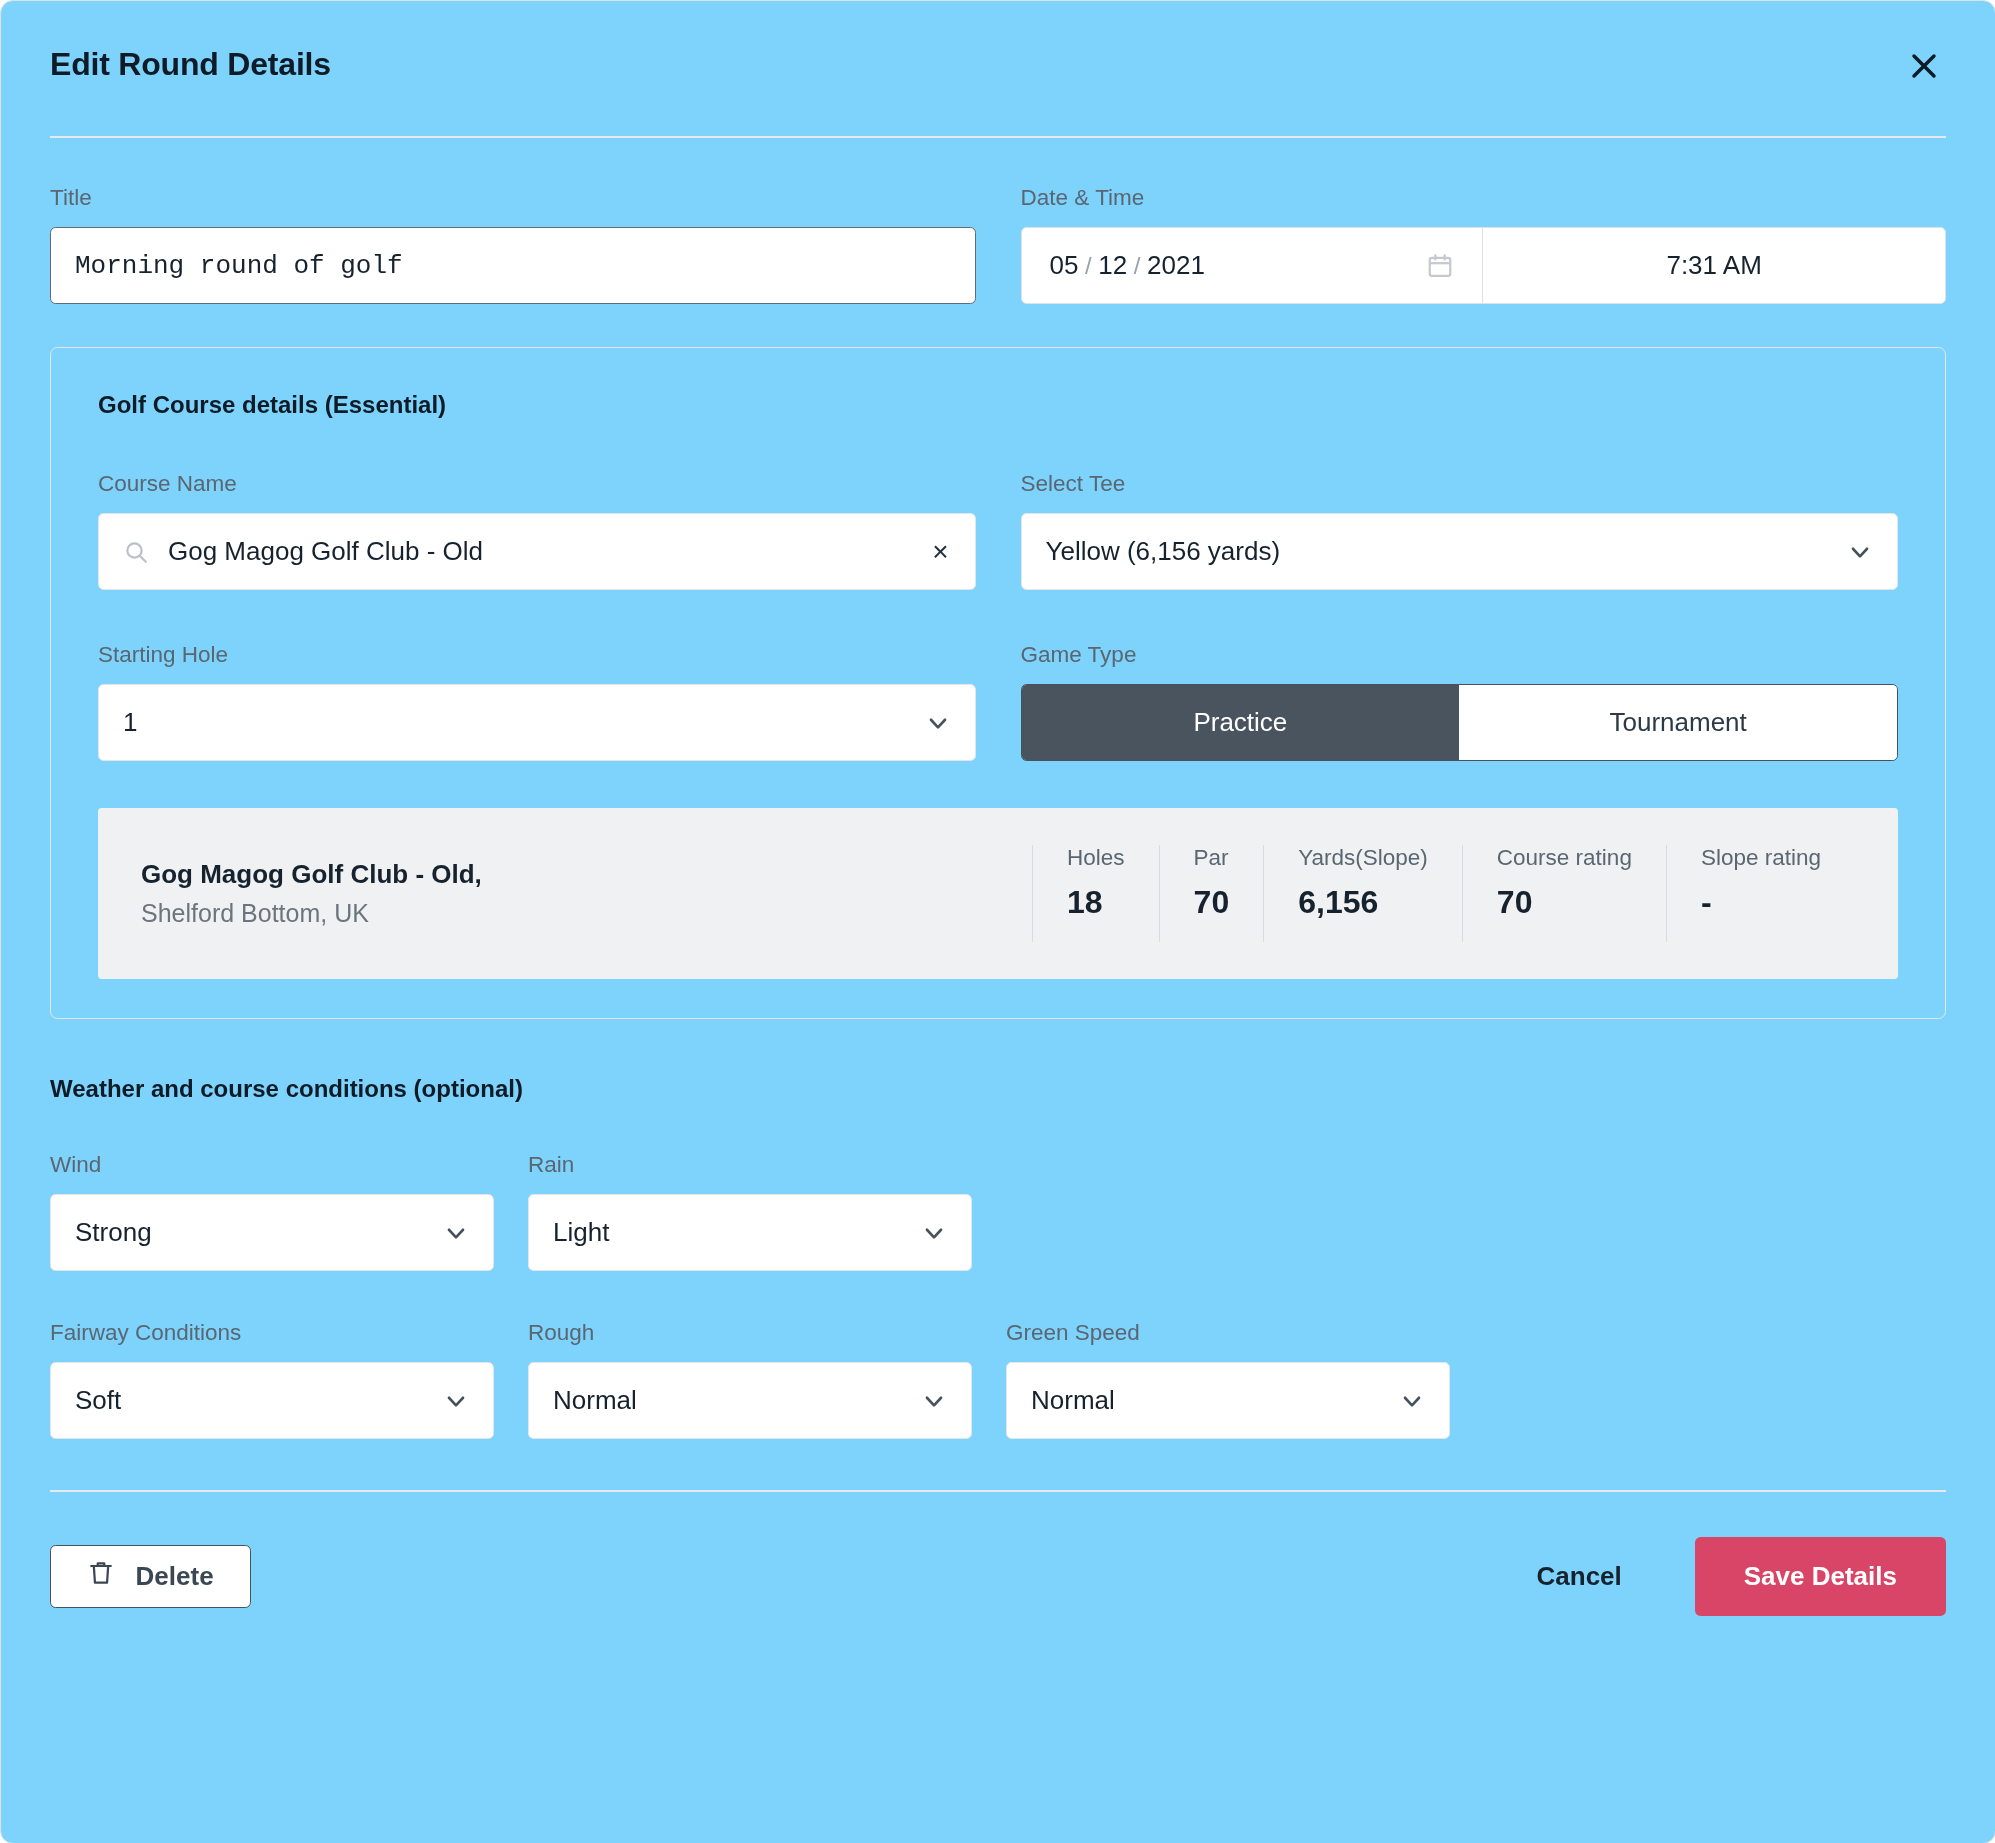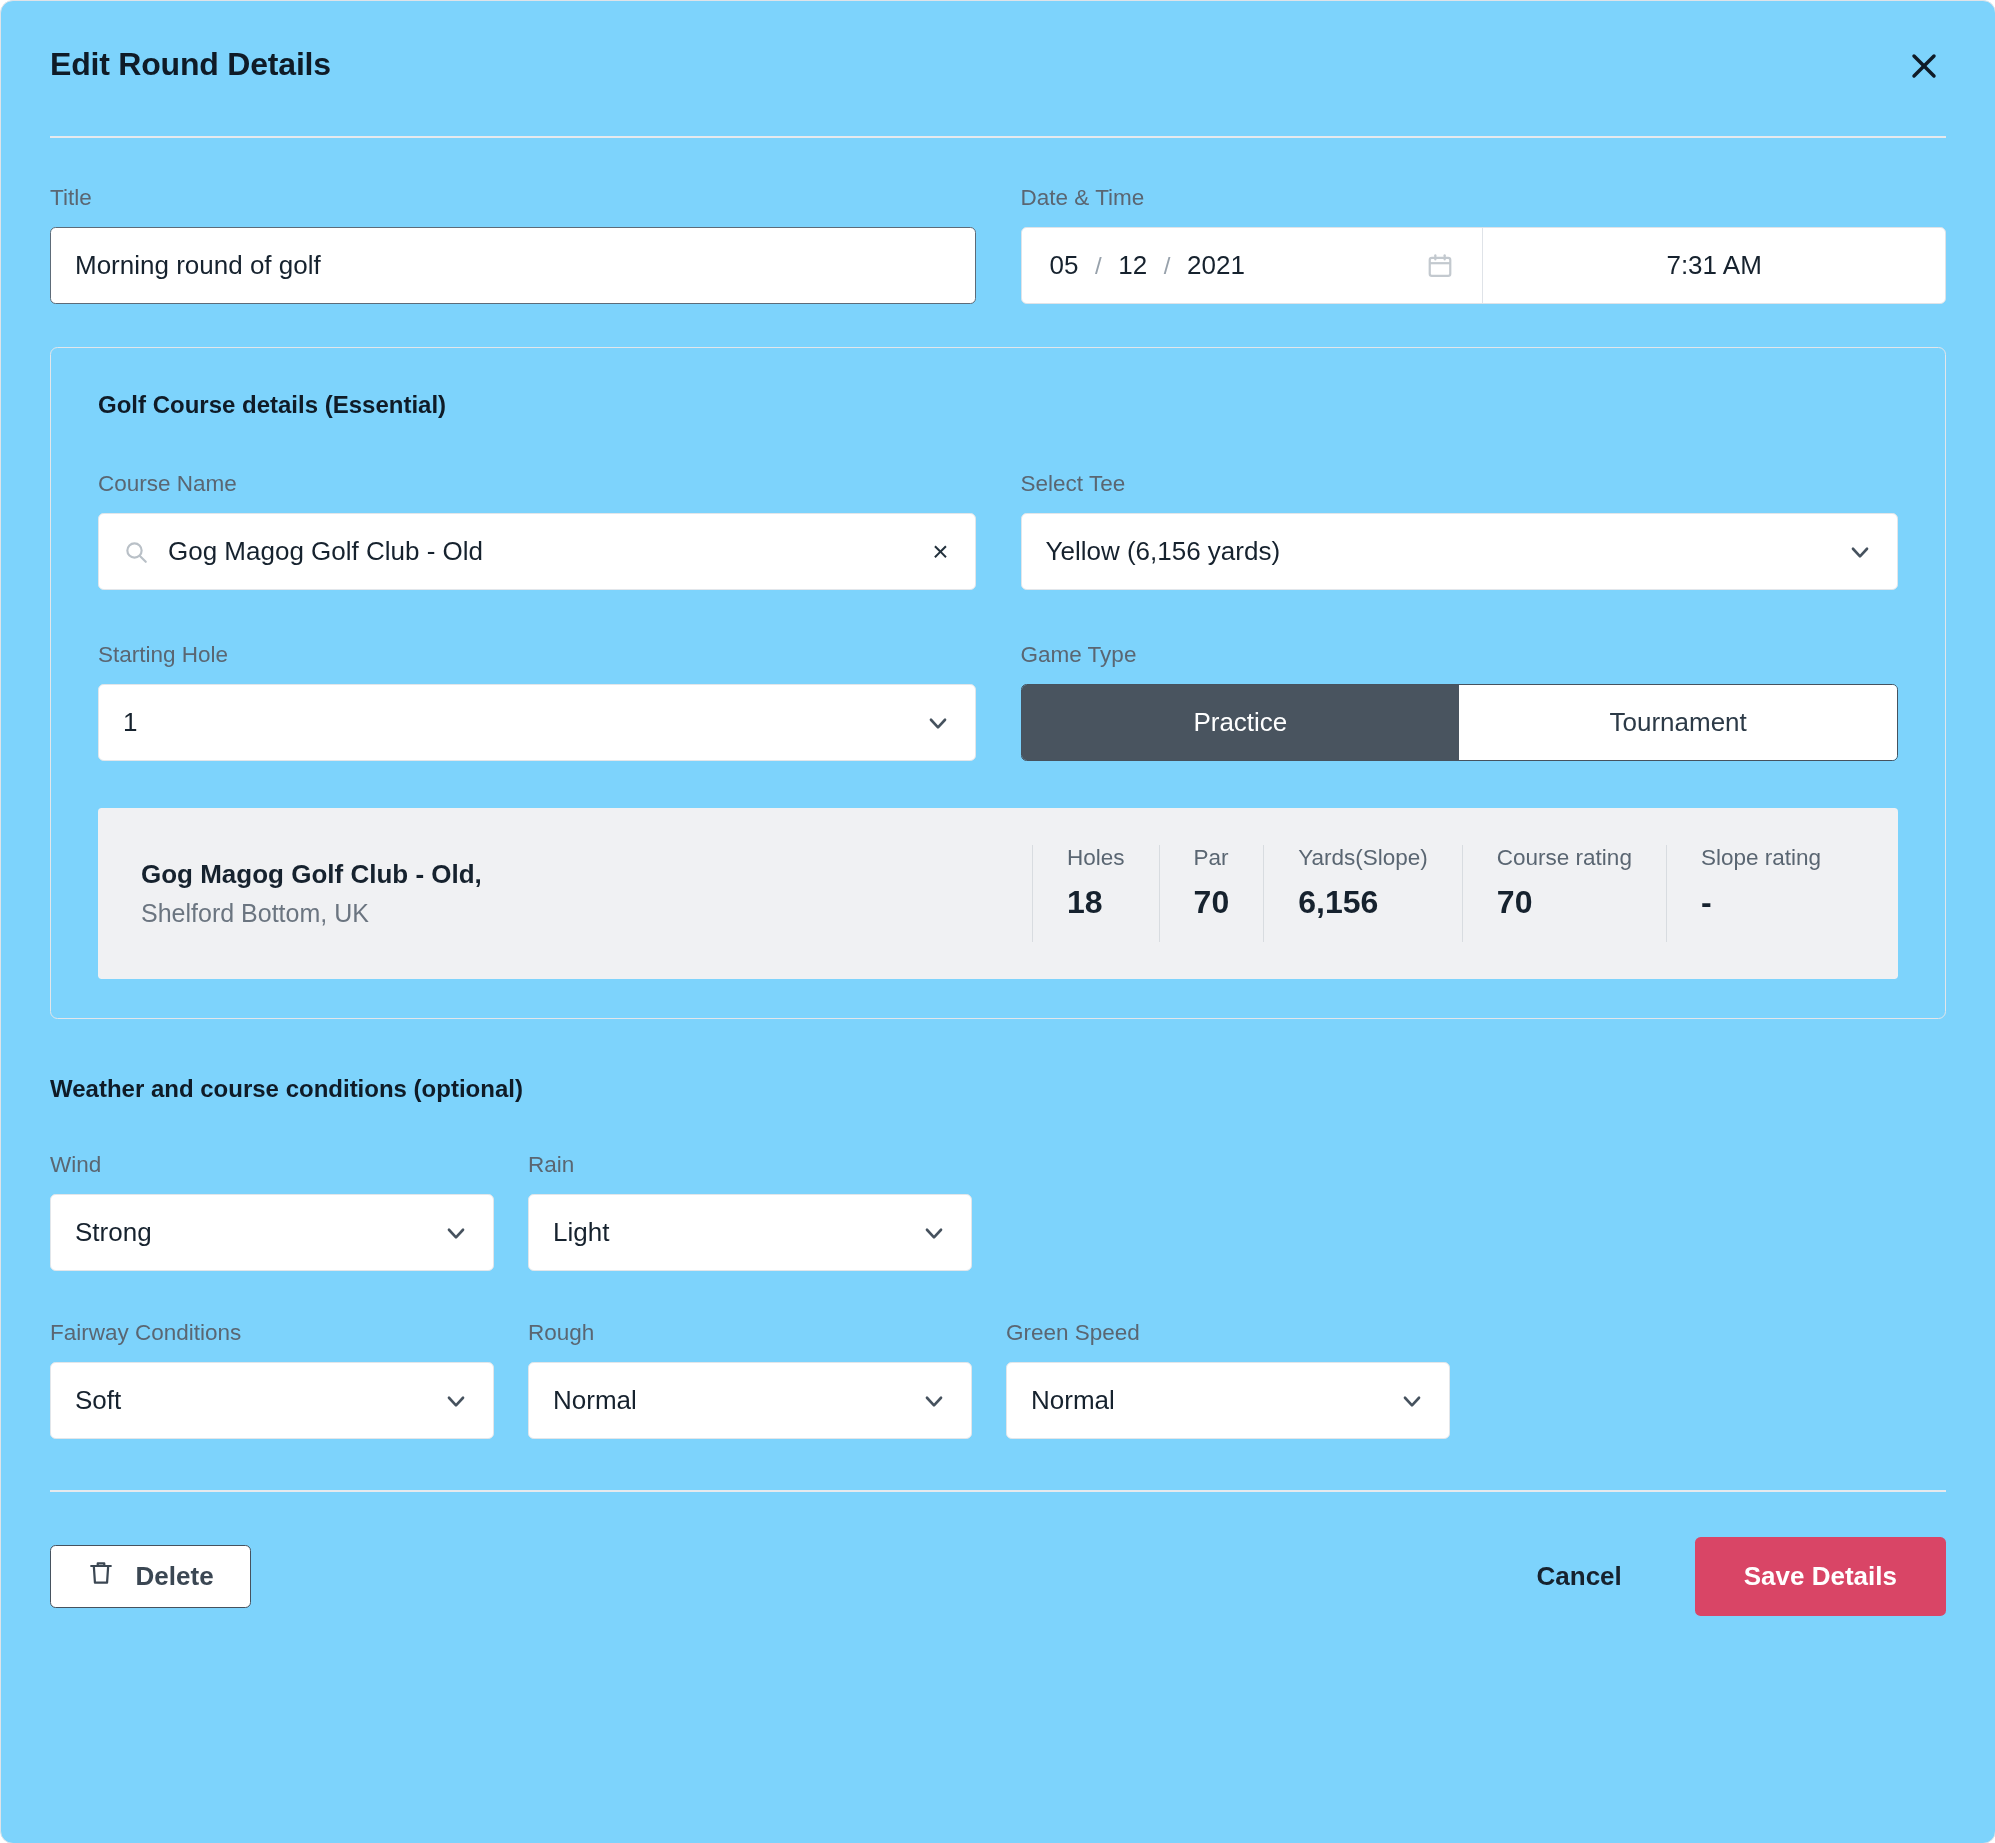--- a/index.html
+++ b/index.html
@@ -68,21 +68,21 @@
   }
   .text-input {
     width: 100%;
     height: 77px;
     border: 1.9px solid #5d6b78;
     border-radius: 5.6px;
     background: #ffffff;
     font-size: 26px;
     color: #16222e;
     padding: 0 24px;
-    font-family: Liberation Sans, sans-serif;
+    font-family: Liberation Mono, monospace;
   }
 
   
   .top-row {
     display: flex;
     gap: 45px;
     margin-top: 47px;
   }
   .top-col { width: calc((100% - 45px) / 2); }
 
@@ -94,21 +94,21 @@
     border-radius: 5.6px;
     overflow: hidden;
     background: #fff;
   }
   .date-part {
     flex: 1 1 50%;
     display: flex;
     align-items: center;
     padding: 0 28px;
     border-right: 1.9px solid #dfe3e8;
-    gap: 10px;
+    gap: 0;
   }
   .date-seg {
     font-size: 26px;
     color: #16222e;
   }
   .date-slash {
     font-size: 24px;
     color: #97a1ab;
     margin: 0 6.6px;
   }

